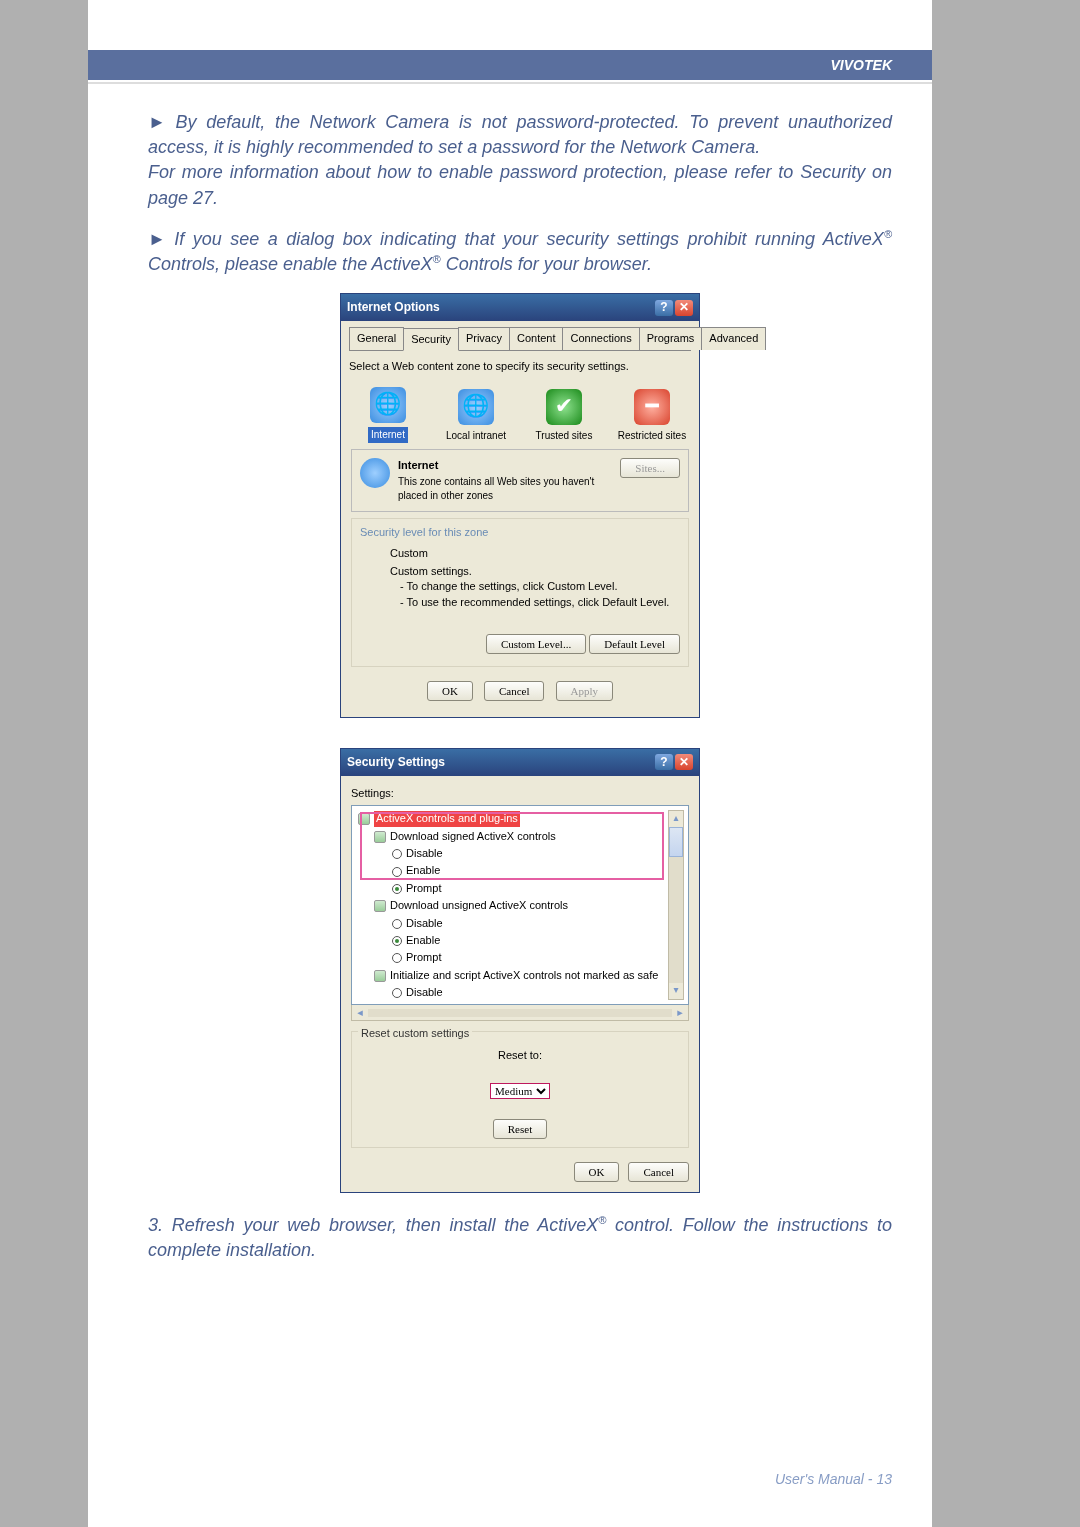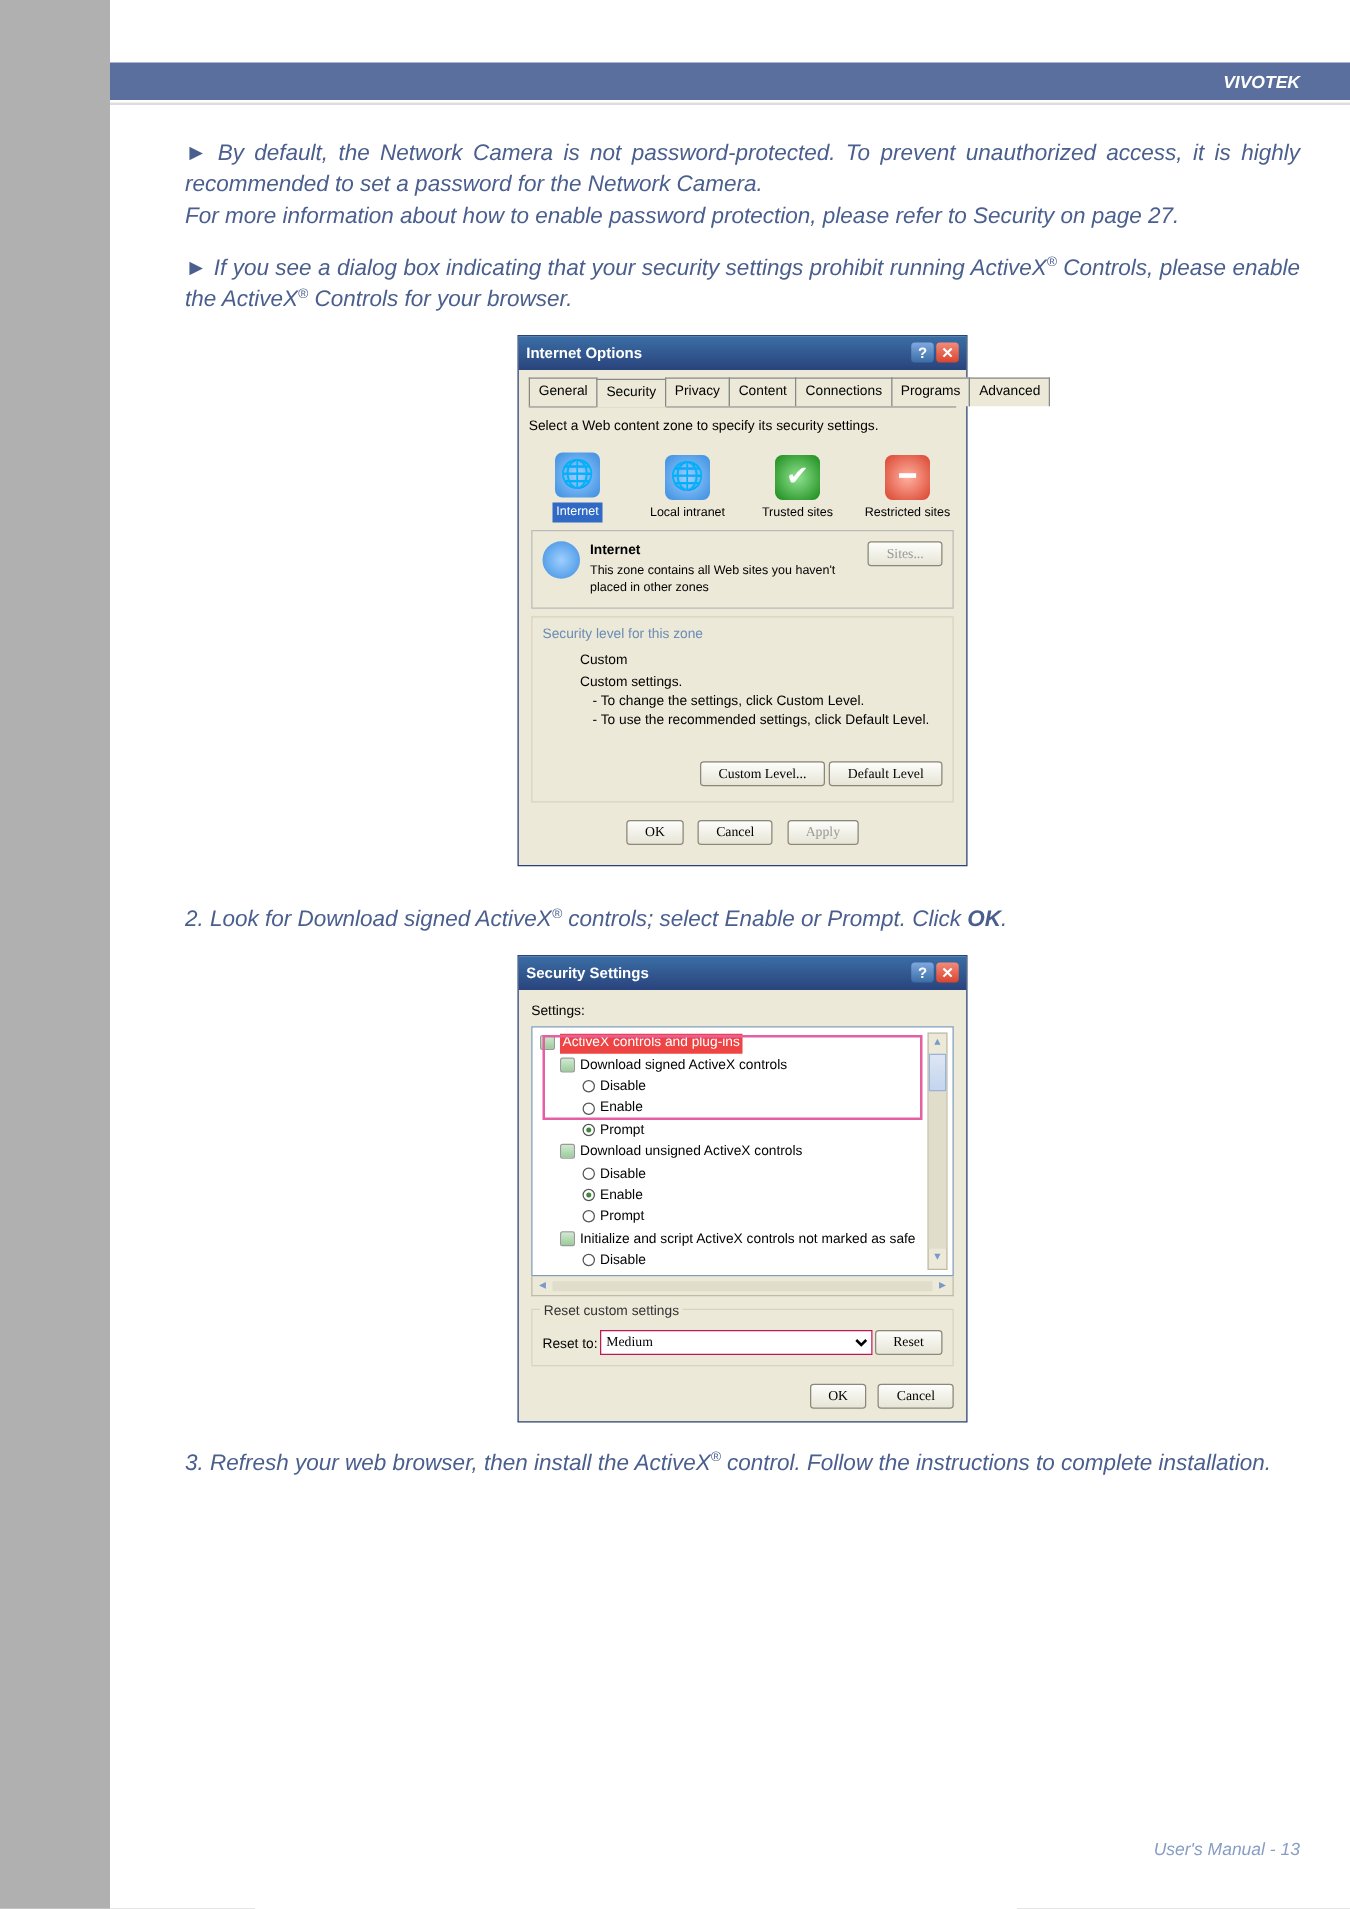--- a/index.html
+++ b/index.html
@@ -7,21 +7,21 @@
     width: 1080px;
     height: 1527px;
     background: #b0b0b0;
     font-family: Arial, Helvetica, sans-serif;
     position: relative;
   }
   .page {
     position: absolute;
     left: 88px;
     top: 0;
-    width: 992px;
+    width: 844px;
     height: 1527px;
     background: #fff;
   }
   .header-bar {
     position: absolute;
     top: 50px;
     left: 0;
     right: 0;
     height: 30px;
     background: #5a6f9e;
@@ -235,21 +235,21 @@
     background: #ece9d8; border: 1px solid #c0bba6;
     display: flex; flex-direction: column;
   }
   .ss-vscroll .arrow { height: 16px; text-align: center; color: #7a98c9; font-size: 10px; }
   .ss-vscroll .track { flex: 1; background: #e1ddcb; position: relative; }
   .ss-vscroll .thumb { position: absolute; top: 0; left: 0; right: 0; height: 30px; background: linear-gradient(#dde6f3,#c4d5ef); border: 1px solid #9ab3d8; }
   .reset-group {
     margin-top: 10px; padding: 8px; border: 1px solid #d7d3c0;
   }
   .reset-group .rg-title { color: #333; font-size: 11px; position: relative; top: -14px; left: -2px; background: #ece9d8; display: inline-block; padding: 0 3px; }
-  .reset-row { display: flex; align-items: flex-end; gap: 2px; margin-top: -8px; }
+  .reset-row { display: flex; align-items: center; gap: 20px; margin-top: -8px; flex-direction: column; }
   .reset-row select {
     flex: 1; font-size: 11px; height: 20px; border: 1px solid #be185d;
     background: #fff; font-family: Tahoma;
   }
   .ss-foot { text-align: right; margin-top: 14px; }
   .ss-foot .btn { margin-left: 6px; }
 </style>
 </head>
 <body>
 
@@ -334,23 +334,20 @@
           </div>
         </div>
         <div class="io-foot">
           <button class="btn">OK</button>
           <button class="btn">Cancel</button>
           <button class="btn" disabled="">Apply</button>
         </div>
       </div>
     </div>
 
-    <p>
-      <span>2. Look for Download signed ActiveX</span><span class="sup">®</span><span> controls; select Enable or Prompt. Click </span><span class="bold">OK</span><span>.</span>
-    </p>
 
     <div class="ss-dialog">
       <div class="io-title">
         <span>Security Settings</span>
         <span class="title-btns">
           <span class="tb tb-help">?</span>
           <span class="tb tb-close">✕</span>
         </span>
       </div>
       <div class="ss-body">

